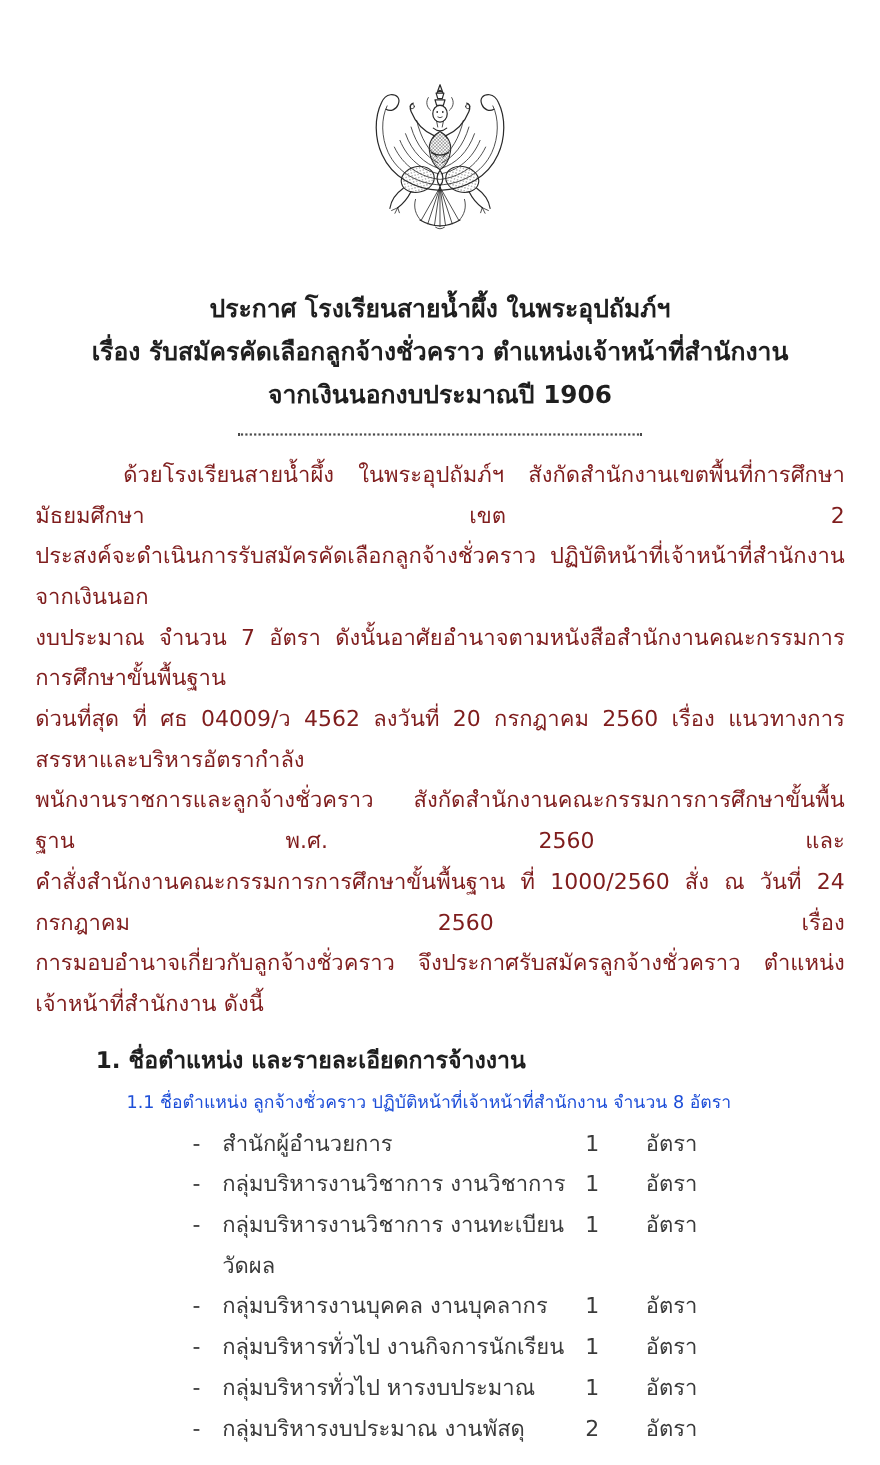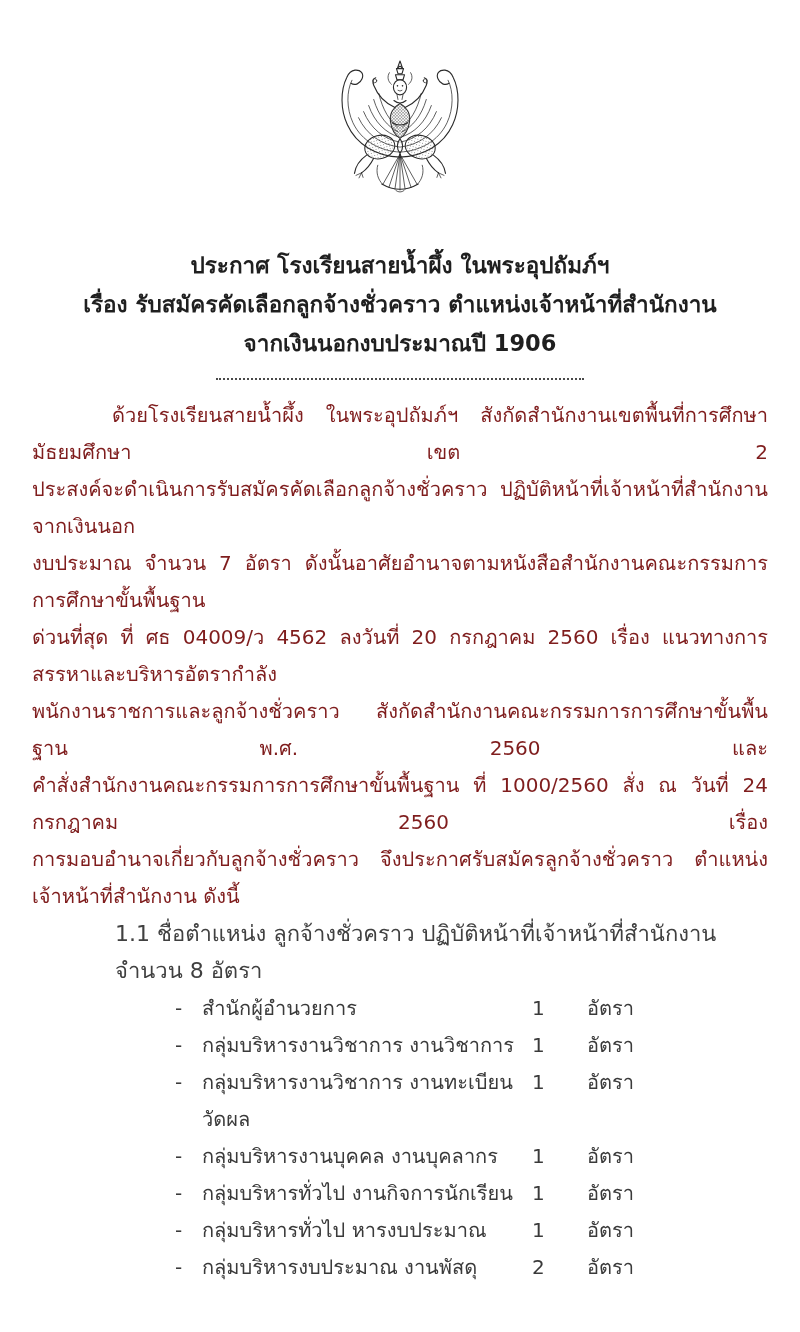--- a/index.html
+++ b/index.html
@@ -2,33 +2,33 @@
 <html lang="th"><head>
 <meta charset="utf-8">
 <style>
   html,body{margin:0;padding:0;}
   body{
     width:800px;height:1332px;background:#ffffff;overflow:hidden;
     font-family:"DejaVu Sans","Liberation Sans",sans-serif;
     color:#333;
     -webkit-font-smoothing:antialiased;
   }
-  .page{width:800px;height:1332px;background:#fff;box-sizing:border-box;padding:0 32px;}
+  .page{width:800px;height:1332px;background:#fff;box-sizing:border-box;padding:16px 32px;}
   .emblem-wrap{padding-top:58px;text-align:center;}
   .emblem-wrap svg{display:inline-block;}
   .title-block{margin-top:12px;text-align:center;font-weight:bold;color:#1f1f1f;
     font-size:22.5px;line-height:39px;}
   .divider{width:368px;margin:13px auto 0 auto;border-bottom:2.5px dotted #4a4a4a;height:2px;}
   .intro{margin-top:17px;font-size:20px;color:#7f1d1d;}
   .intro .ln{line-height:37px;text-align:justify;text-align-last:justify;white-space:normal;}
   .intro .ln.first{text-indent:80px;}
   .intro .ln.last{text-align-last:auto;}
   .sec-heading{font-weight:bold;color:#1f1f1f;font-size:21px;line-height:38px;}
   .sec1-heading{margin:14px 0 0 55px;}
-  .line{font-size:22px;line-height:37px;color:#404040;}
+  .line{font-size:16px;line-height:37px;color:#1d4ed8;}
   .sub1{margin-left:83px;}
   .pos-list{margin-top:1px;}
   .pos-row{display:flex;margin-left:143px;font-size:20px;line-height:37px;color:#3a3a3a;}
   .pos-dash{width:27px;}
   .pos-name{width:330px;}
   .pos-count{width:55px;}
   .pos-unit{flex:0 0 auto;}
   svg .s{fill:none;stroke:#2b2b2b;stroke-width:2.2;stroke-linecap:round;stroke-linejoin:round;}
   svg .t{fill:none;stroke:#2b2b2b;stroke-width:1.5;stroke-linecap:round;}
   svg .f{stroke:#2b2b2b;stroke-width:2;}
@@ -96,20 +96,21 @@
   <div class="intro">
     <div class="ln first">ด้วยโรงเรียนสายน้ำผึ้ง ในพระอุปถัมภ์ฯ สังกัดสำนักงานเขตพื้นที่การศึกษามัธยมศึกษา เขต 2</div>
     <div class="ln">ประสงค์จะดำเนินการรับสมัครคัดเลือกลูกจ้างชั่วคราว ปฏิบัติหน้าที่เจ้าหน้าที่สำนักงาน จากเงินนอก</div>
     <div class="ln">งบประมาณ จำนวน 7 อัตรา ดังนั้นอาศัยอำนาจตามหนังสือสำนักงานคณะกรรมการการศึกษาขั้นพื้นฐาน</div>
     <div class="ln">ด่วนที่สุด ที่ ศธ 04009/ว 4562 ลงวันที่ 20 กรกฎาคม 2560 เรื่อง แนวทางการสรรหาและบริหารอัตรากำลัง</div>
     <div class="ln">พนักงานราชการและลูกจ้างชั่วคราว สังกัดสำนักงานคณะกรรมการการศึกษาขั้นพื้นฐาน พ.ศ. 2560 และ</div>
     <div class="ln">คำสั่งสำนักงานคณะกรรมการการศึกษาขั้นพื้นฐาน ที่ 1000/2560 สั่ง ณ วันที่ 24 กรกฎาคม 2560 เรื่อง</div>
     <div class="ln last">การมอบอำนาจเกี่ยวกับลูกจ้างชั่วคราว จึงประกาศรับสมัครลูกจ้างชั่วคราว ตำแหน่งเจ้าหน้าที่สำนักงาน ดังนี้</div>
   </div>
 
+  <div class="sec-heading sec1-heading">1. ชื่อตำแหน่ง และรายละเอียดการจ้างงาน</div>
   <div class="line sub1">1.1  ชื่อตำแหน่ง ลูกจ้างชั่วคราว ปฏิบัติหน้าที่เจ้าหน้าที่สำนักงาน จำนวน 8 อัตรา</div>
 
   <div class="pos-list">
     <div class="pos-row">
       <span class="pos-dash">-</span>
       <span class="pos-name">สำนักผู้อำนวยการ</span>
       <span class="pos-count">1</span>
       <span class="pos-unit">อัตรา</span>
     </div>
     <div class="pos-row">

